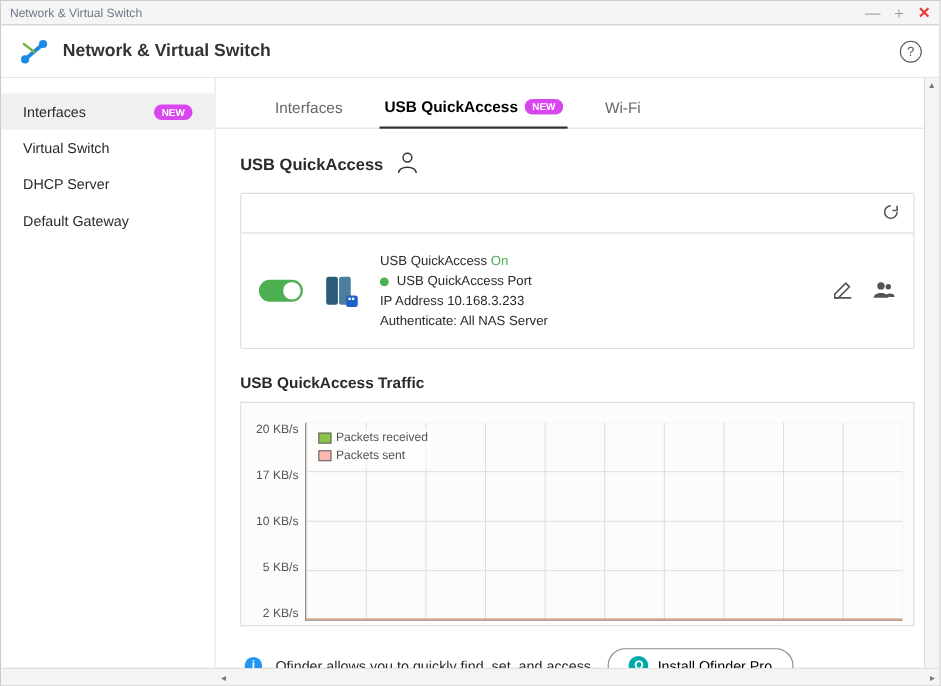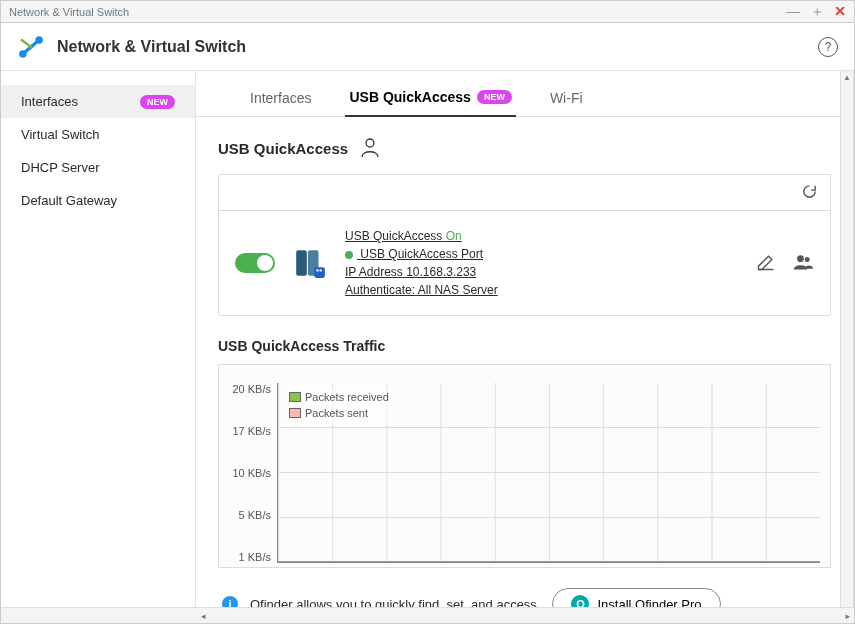--- a/index.html
+++ b/index.html
@@ -30,21 +30,21 @@
   .tab.active { color: #000; font-weight: bold; border-bottom: 2px solid #333; margin-bottom: -1px; }
   
   .main-content { padding: 18px 22px; flex:1; overflow:auto; }
   
   .section-title { font-size: 15px; font-weight: bold; display: flex; align-items: center; gap: 10px; margin-bottom: 12px; }
   
   .card { border: 1px solid #ddd; border-radius: 2px; margin-bottom: 22px; }
   .card-header { height: 36px; border-bottom: 1px solid #ddd; display: flex; align-items: center; padding: 0 12px; }
   .refresh-icon { margin-left: auto; cursor: pointer; color: #555; }
   
-  .card-row { display: flex; align-items: center; padding: 16px; gap: 18px; text-decoration: underline; }
+  .card-row { display: flex; align-items: center; padding: 16px; gap: 18px; }
   
   .toggle { width: 40px; height: 20px; background: #4caf50; border-radius: 10px; position: relative; cursor: pointer; }
   .toggle-knob { width: 16px; height: 16px; background: #fff; border-radius: 50%; position: absolute; top: 2px; right: 2px; }
   
   .dev-icon { width: 34px; height: 34px; }
   
   .details { flex: 1; font-size: 12px; line-height: 1.5; }
   .status-on { color: #4caf50; }
   .dot-green { display: inline-block; width: 8px; height: 8px; background: #4caf50; border-radius: 50%; margin-right: 4px; vertical-align: middle; }
   
@@ -207,21 +207,21 @@
     </div>
 
     <div class="traffic-title">USB QuickAccess Traffic</div>
     <div class="chart-card">
       <div class="chart-area">
         <div class="yaxis">
           <span>20 KB/s</span>
           <span>17 KB/s</span>
           <span>10 KB/s</span>
           <span>5 KB/s</span>
-          <span>1 KB/s</span>
+          <span>2 KB/s</span>
         </div>
         <div class="plot">
           <div class="legend">
             <div class="legend-item">
               <span class="swatch rx"></span>
               <span>Packets received</span>
             </div>
             <div class="legend-item">
               <span class="swatch tx"></span>
               <span>Packets sent</span>

